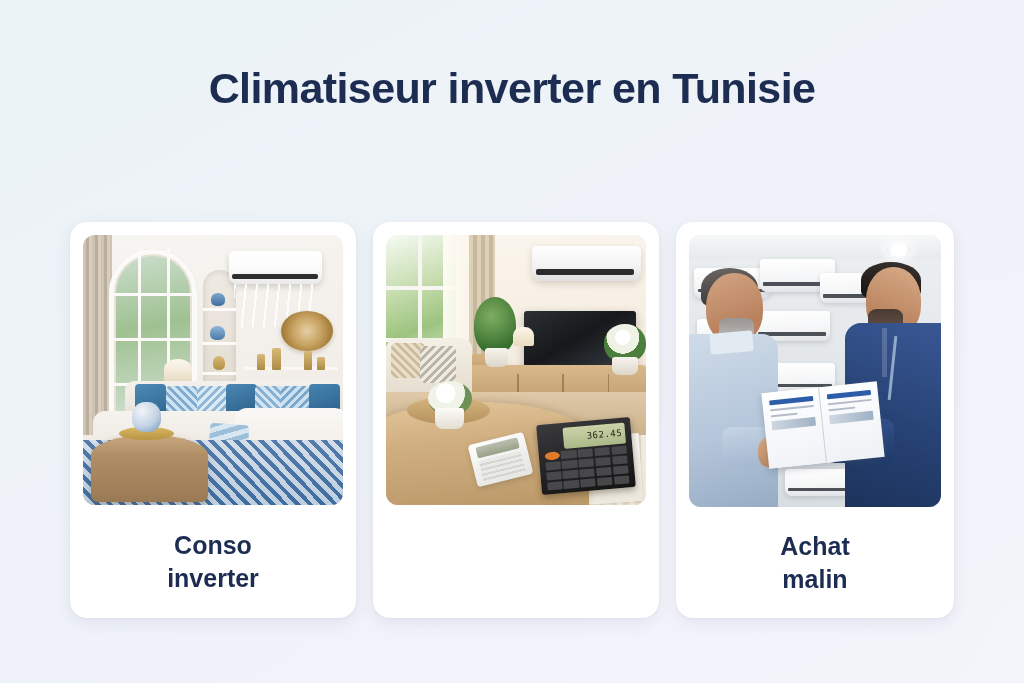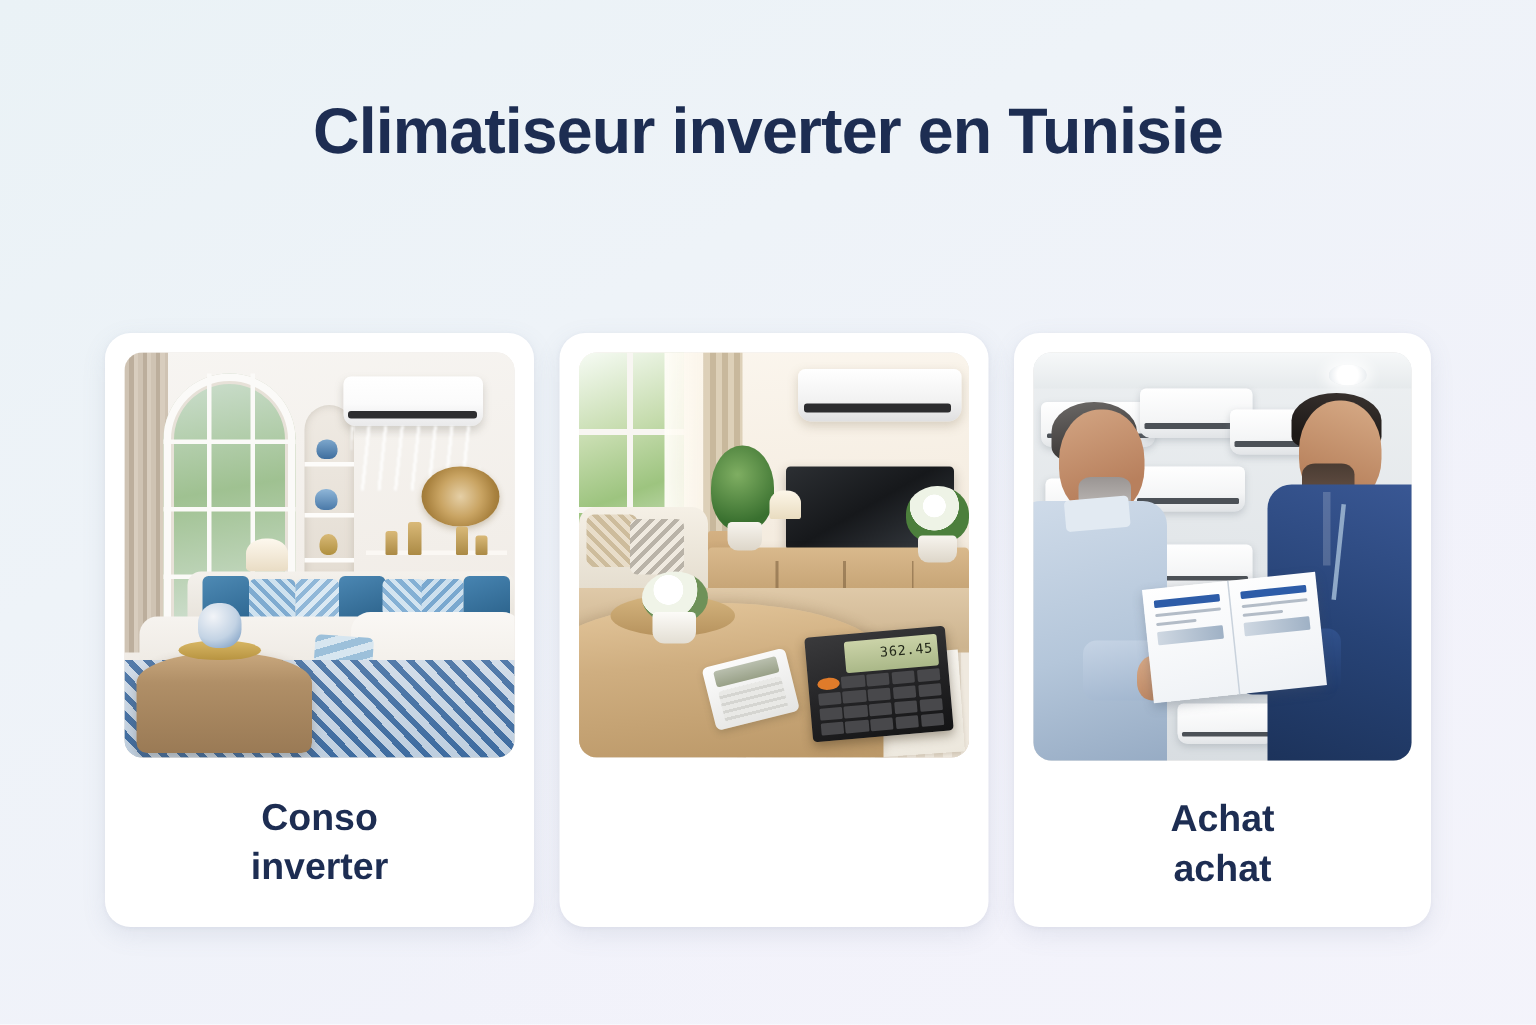--- a/index.html
+++ b/index.html
@@ -493,17 +493,17 @@
             <div class="pg">
               <div class="bar"></div>
               <div class="l"></div>
               <div class="l s"></div>
               <div class="sw"></div>
             </div>
           </div>
         </div>
       </div>
       <div class="card-caption">Achat
-achat</div>
+malin</div>
     </div>
 
   </div>
 </div>
 
 </body></html>

